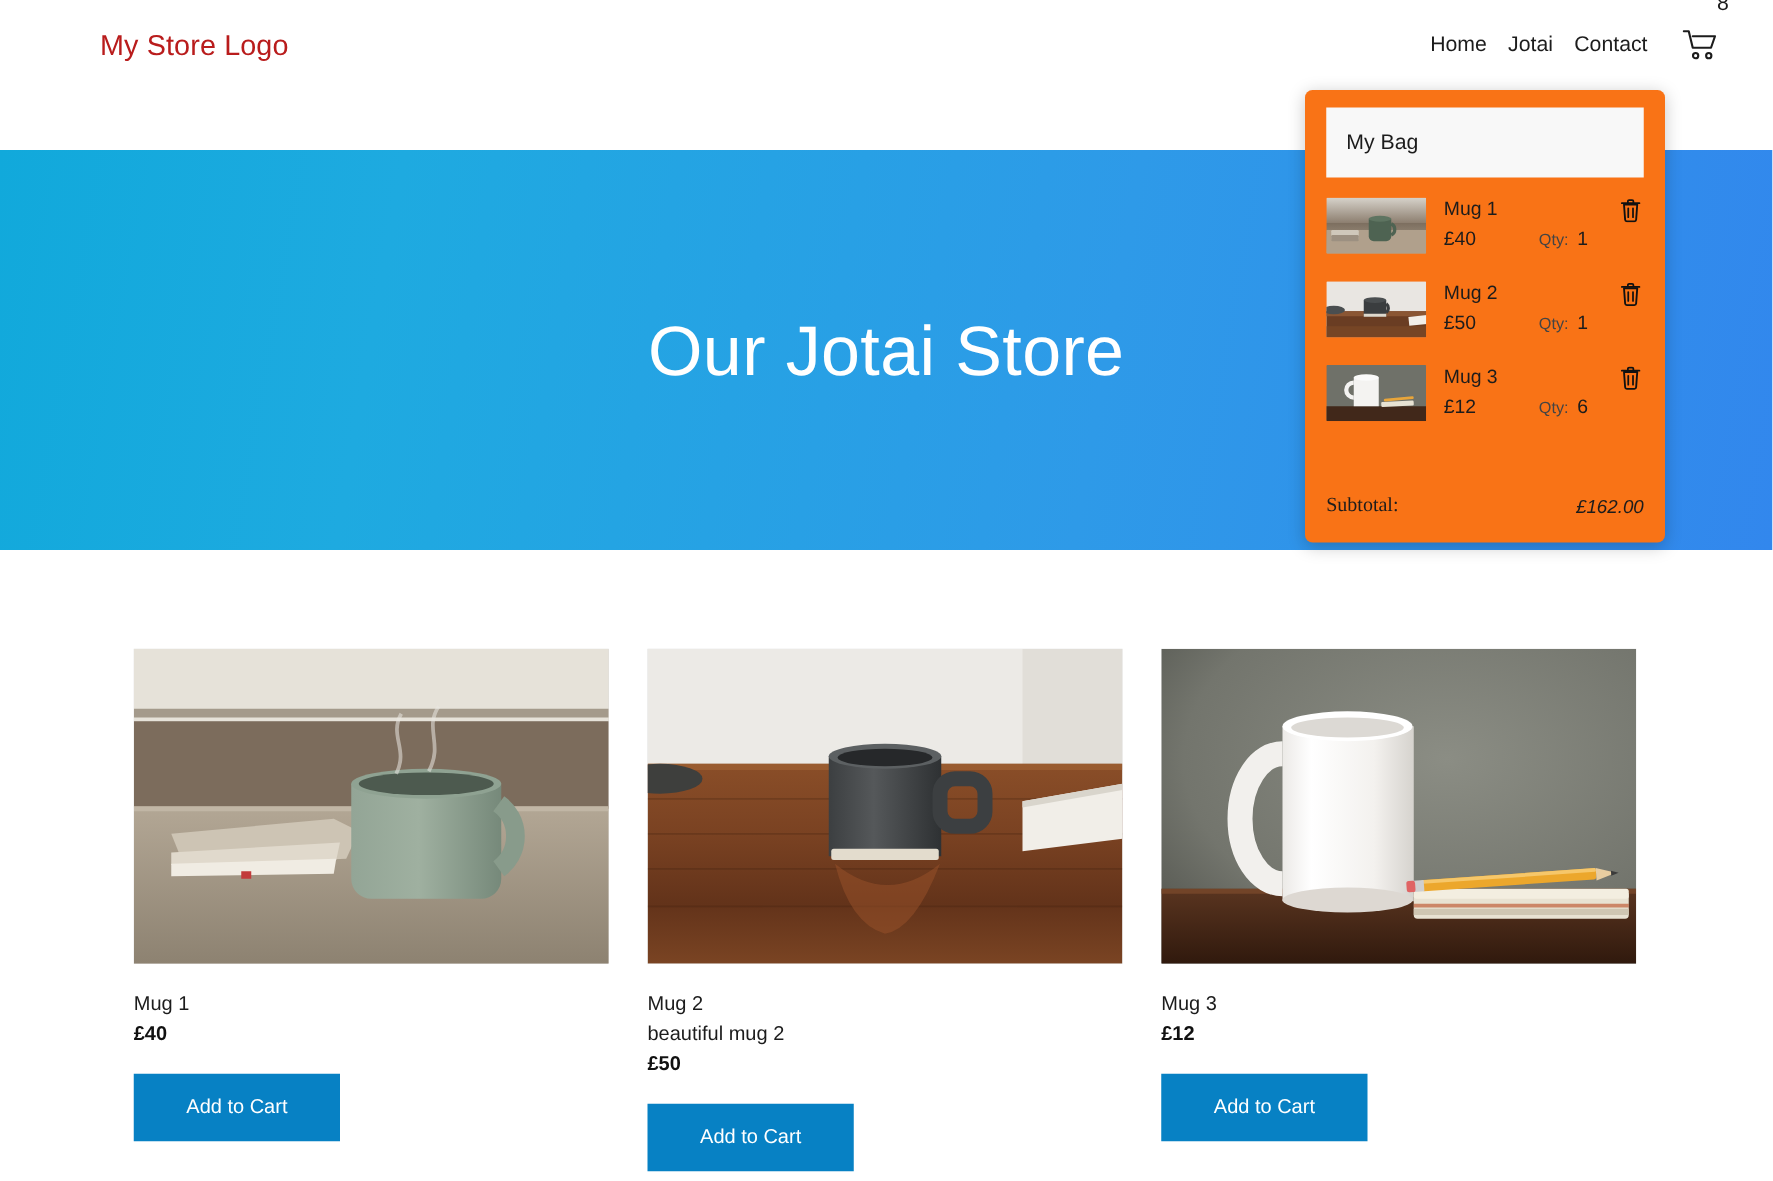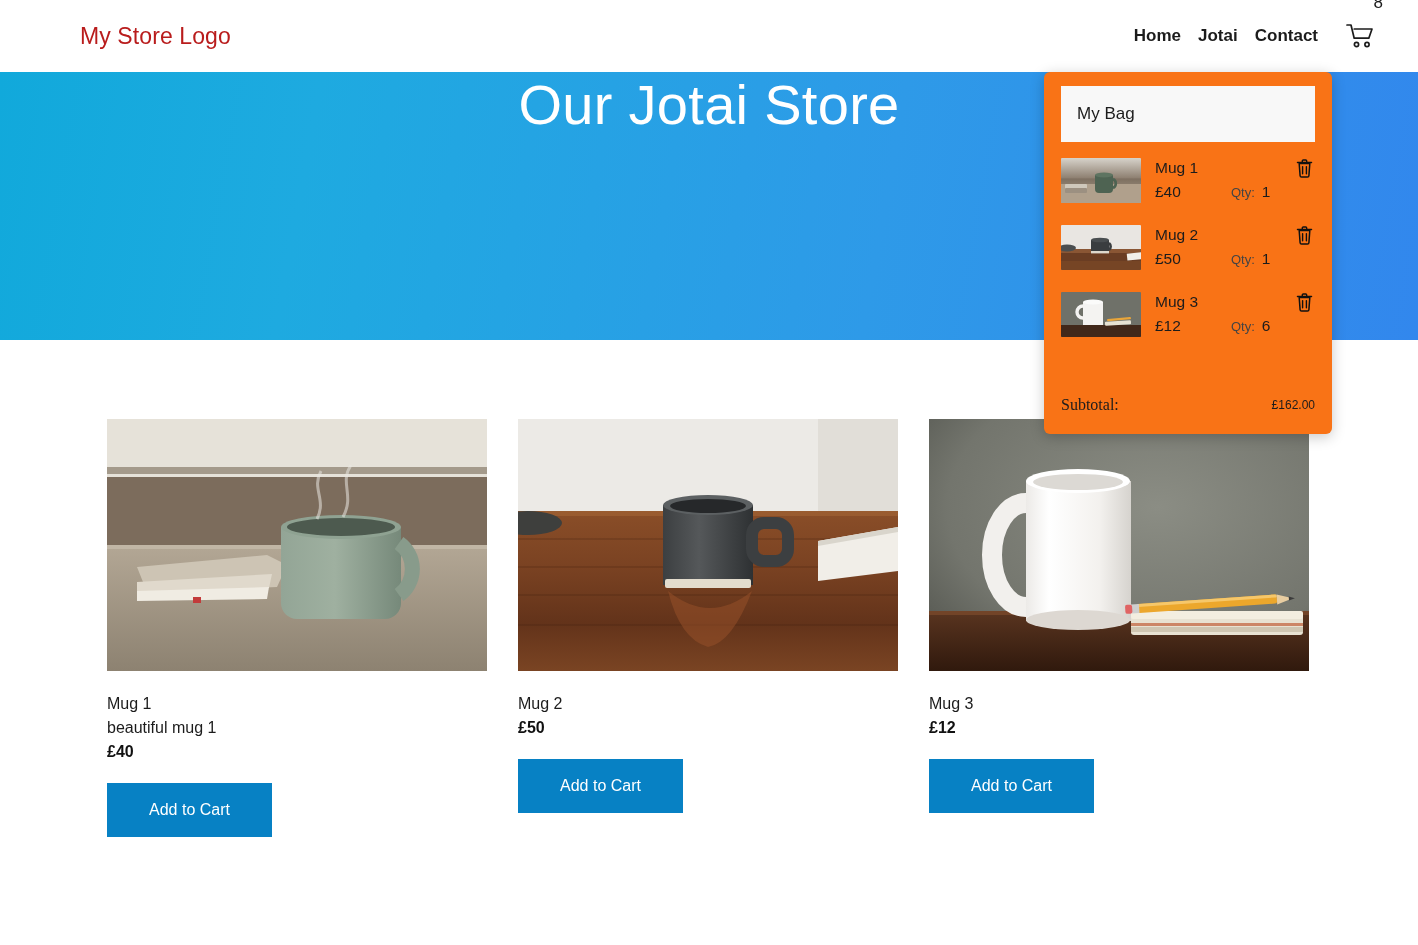--- a/index.html
+++ b/index.html
@@ -31,44 +31,45 @@
     align-items: center;
     gap: 0;
   }
   .nav-link {
     font-size: 17px;
     color: #1c1c1c;
     text-decoration: none;
     padding: 0 4px;
     margin-left: 9px;
     cursor: pointer;
-    font-weight: bold;
   }
   .cart-wrap {
     position: relative;
     margin-left: 22px;
     width: 34px; height: 40px;
     display: flex; align-items: center; justify-content: center;
     cursor: pointer;
   }
   .cart-badge {
     position: absolute;
     top: -22px; right: -5px;
     font-size: 17px;
     color: #1c1c1c;
     line-height: 1;
   }
 
   
   .hero {
-    height: 268px;
+    height: 320px;
     background: linear-gradient(100deg, #11a9db 0%, #1eaae0 22%, #2e9ae8 62%, #3287ed 100%);
     display: flex;
+    align-items: center;
     justify-content: center;
     position: relative;
+    margin-top: 48px;
   }
   .hero-title {
     font-size: 56px;
     font-weight: 400;
     color: #ffffff;
     letter-spacing: .3px;
   }
 
   
   .cart-panel {
@@ -126,21 +127,21 @@
     display: flex; align-items: center; justify-content: center;
   }
   .cart-subtotal {
     display: flex;
     justify-content: space-between;
     align-items: center;
     padding: 0 0 20px 0;
     margin-top: 49px;
   }
   .subtotal-label { font-size: 16px; color: #1c1c1c; font-family: Liberation Serif, serif; }
-  .subtotal-value { font-size: 12px; color: #1c1c1c; }
+  .subtotal-value { font-size: 15px; color: #1c1c1c; font-style: italic; }
 
   
   .products {
     display: flex;
     gap: 31px;
     padding: 79px 0 0 107px;
   }
   .card { width: 380px; }
   .card-img {
     width: 380px; height: 252px;
@@ -336,21 +337,20 @@
         <path d="M30 172 l132 -4 l-2 12 l-130 2 z" fill="#f0ece3"></path>
         <rect x="86" y="178" width="8" height="6" fill="#c23b3b"></rect>
         <path d="M174 108 h120 v76 a16 16 0 0 1 -16 16 h-88 a16 16 0 0 1 -16 -16 z" fill="url(#mugg)"></path>
         <ellipse cx="234" cy="108" rx="60" ry="12" fill="#8fa292"></ellipse>
         <ellipse cx="234" cy="108" rx="54" ry="9" fill="#4d5a4f"></ellipse>
         <path d="M292 124 a32 32 0 0 1 0 52" fill="none" stroke="#889b8b" stroke-width="15"></path>
         <path d="M210 100 c10 -20 -6 -30 4 -48 M236 98 c12 -22 -4 -34 8 -52" fill="none" stroke="#e9e7e2" stroke-width="3" opacity=".55"></path>
       </svg>
     </div>
     <div class="card-name">Mug 1</div>
-    <div class="card-desc">beautiful mug 1</div>
     <div class="card-price">£40</div>
     <button class="add-btn">Add to Cart</button>
   </div>
 
   <div class="card">
     <div class="card-img">
       <svg viewBox="0 0 380 252" preserveAspectRatio="none">
         <defs>
           <linearGradient id="wood2" x1="0" y1="0" x2="0" y2="1">
             <stop offset="0%" stop-color="#8a4e28"></stop>
@@ -376,20 +376,21 @@
         <ellipse cx="190" cy="86" rx="45" ry="10" fill="#5c6062"></ellipse>
         <ellipse cx="190" cy="87" rx="38" ry="7" fill="#26282a"></ellipse>
         <rect x="147" y="160" width="86" height="9" rx="2" fill="#e3dccd"></rect>
         <rect x="234" y="104" width="36" height="38" rx="12" fill="none" stroke="#3c3f41" stroke-width="12"></rect>
         <path d="M150 172 q42 34 84 0 q-20 52 -44 56 q-28 -8 -40 -56 z" fill="#99512a" opacity=".5"></path>
         <path d="M300 122 l80 -14 v44 l-80 10 z" fill="#f1eee8"></path>
         <path d="M300 122 l80 -14 l0 5 l-80 14 z" fill="#d9d5cc"></path>
       </svg>
     </div>
     <div class="card-name">Mug 2</div>
+    <div class="card-desc">beautiful mug 2</div>
     <div class="card-price">£50</div>
     <button class="add-btn">Add to Cart</button>
   </div>
 
   <div class="card">
     <div class="card-img">
       <svg viewBox="0 0 380 252" preserveAspectRatio="none">
         <defs>
           <radialGradient id="bg3" cx="60%" cy="35%" r="85%">
             <stop offset="0%" stop-color="#8b8d84"></stop>

